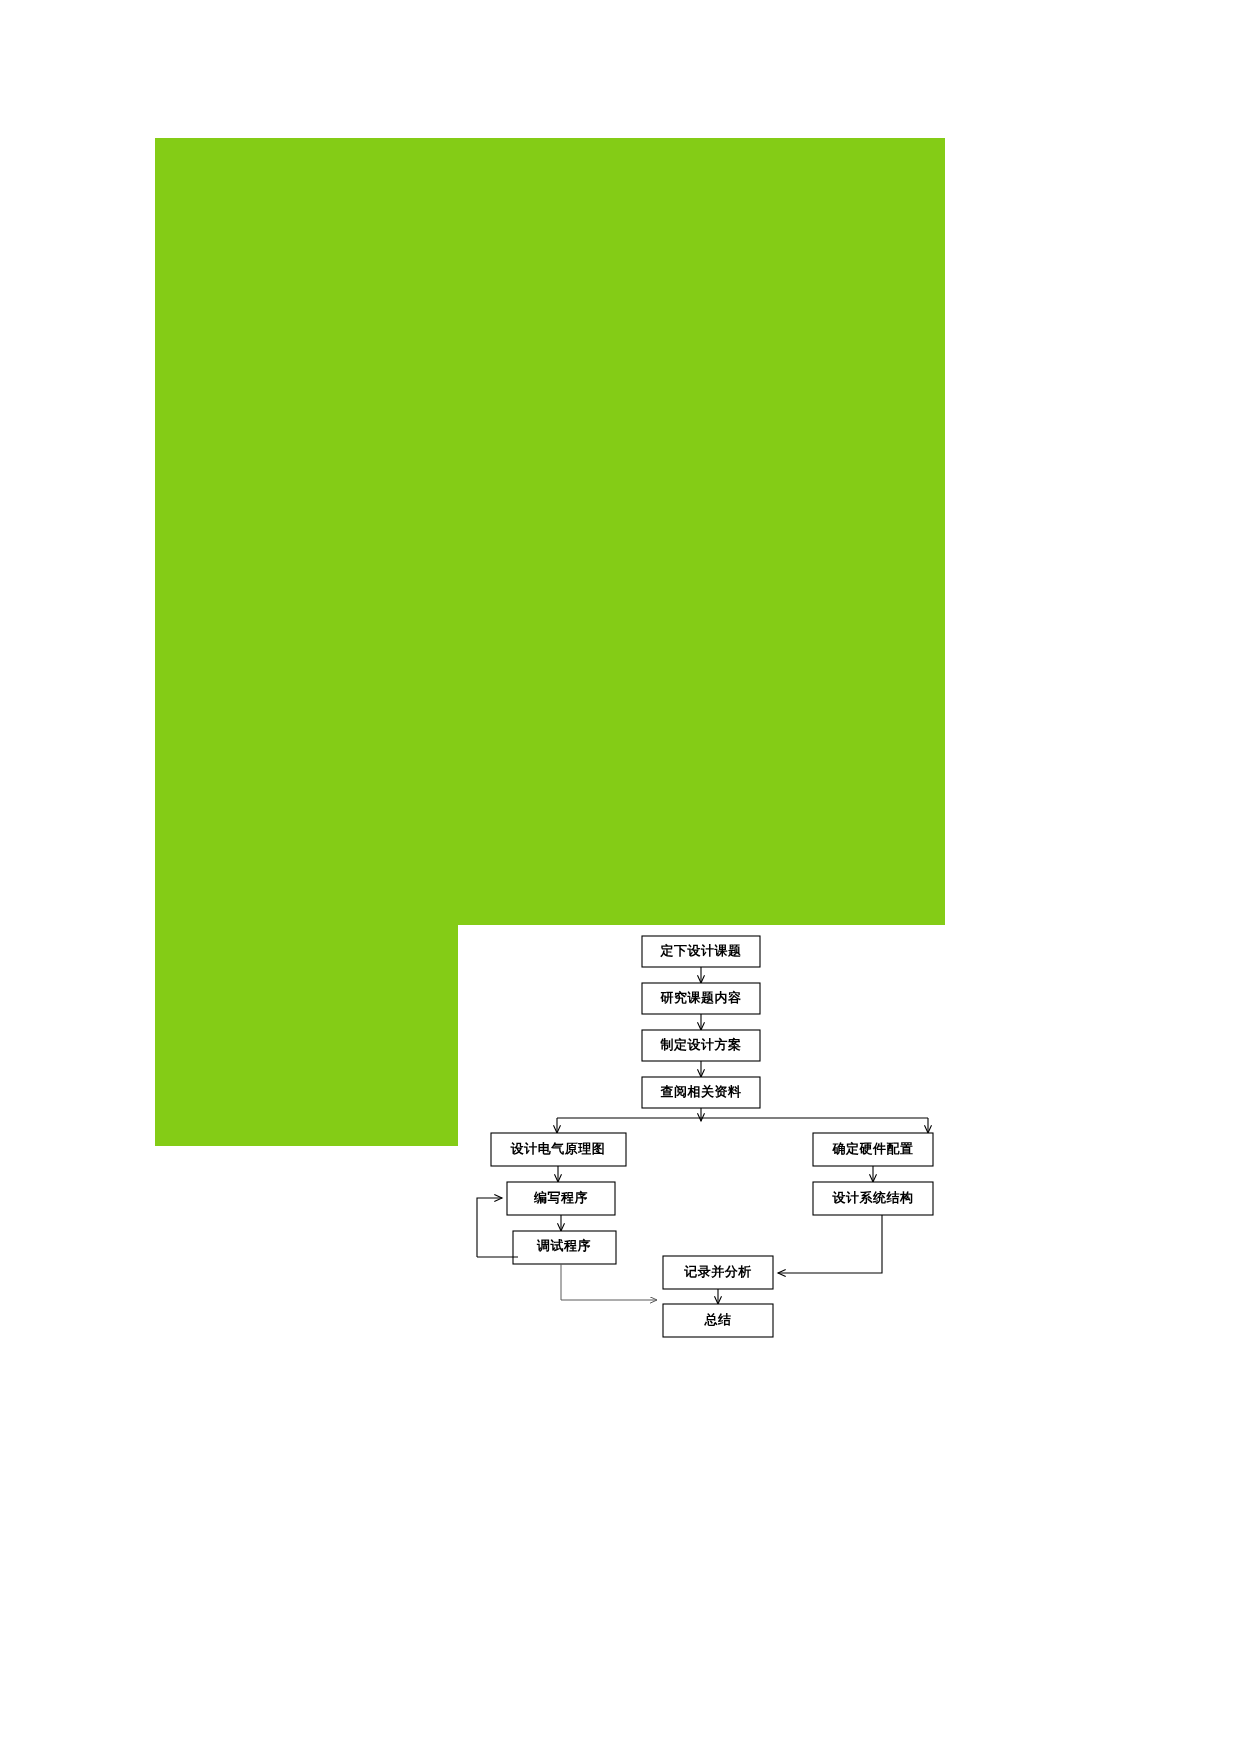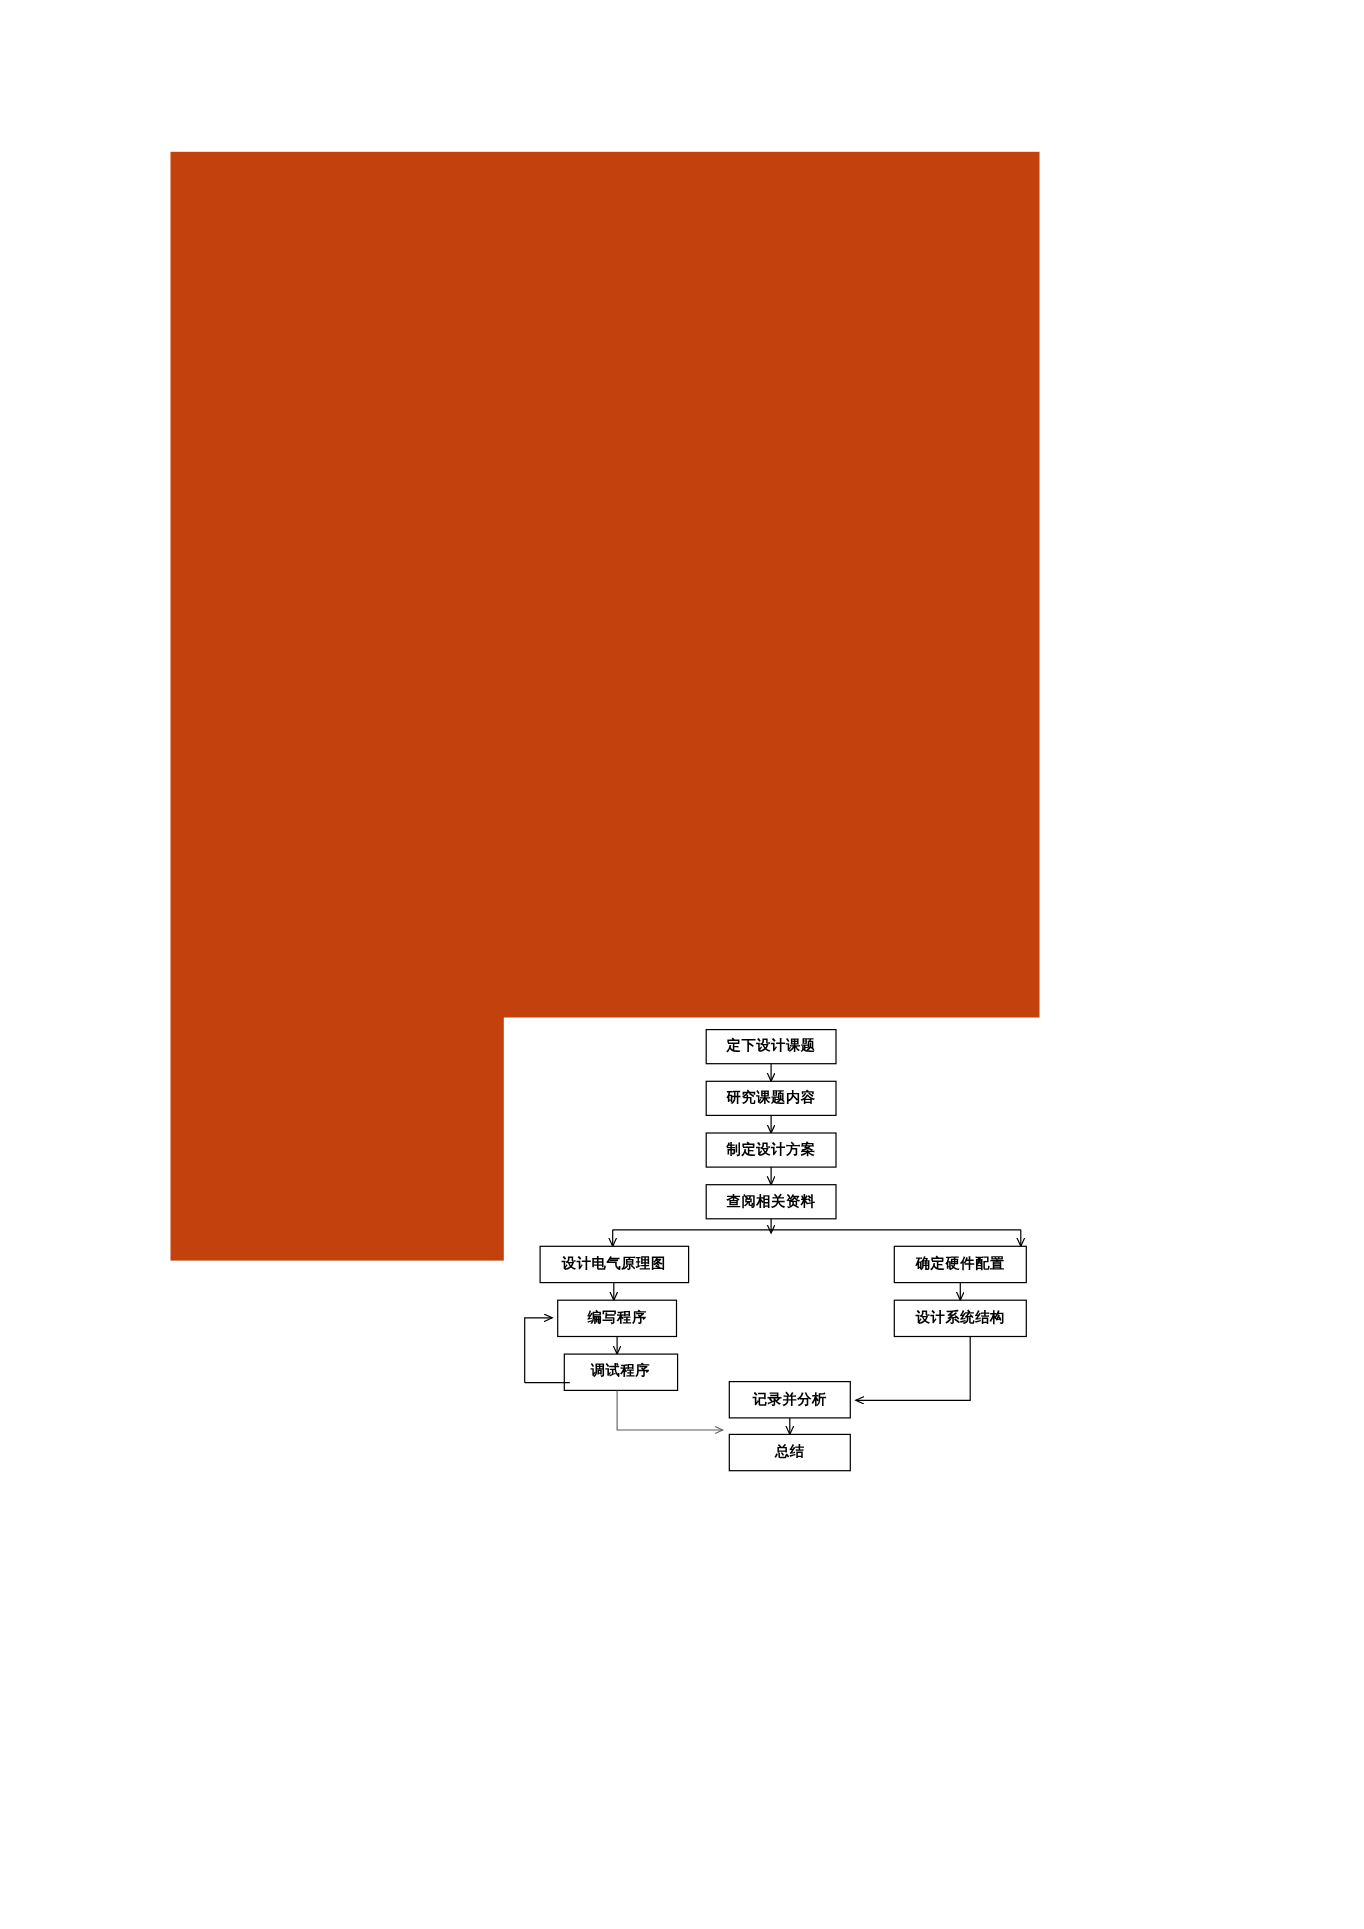--- a/index.html
+++ b/index.html
@@ -15,21 +15,21 @@
     overflow: hidden;
   }
 
   
   #black-page {
     position: absolute;
     left: 155px;
     top: 138px;
     width: 790px;
     height: 1008px;
-    background: #c2410c;
+    background: #84cc16;
   }
 
   
   #figure-panel {
     position: absolute;
     left: 303px;
     top: 787px;
     width: 505px;
     height: 422px;
     background: #ffffff;

